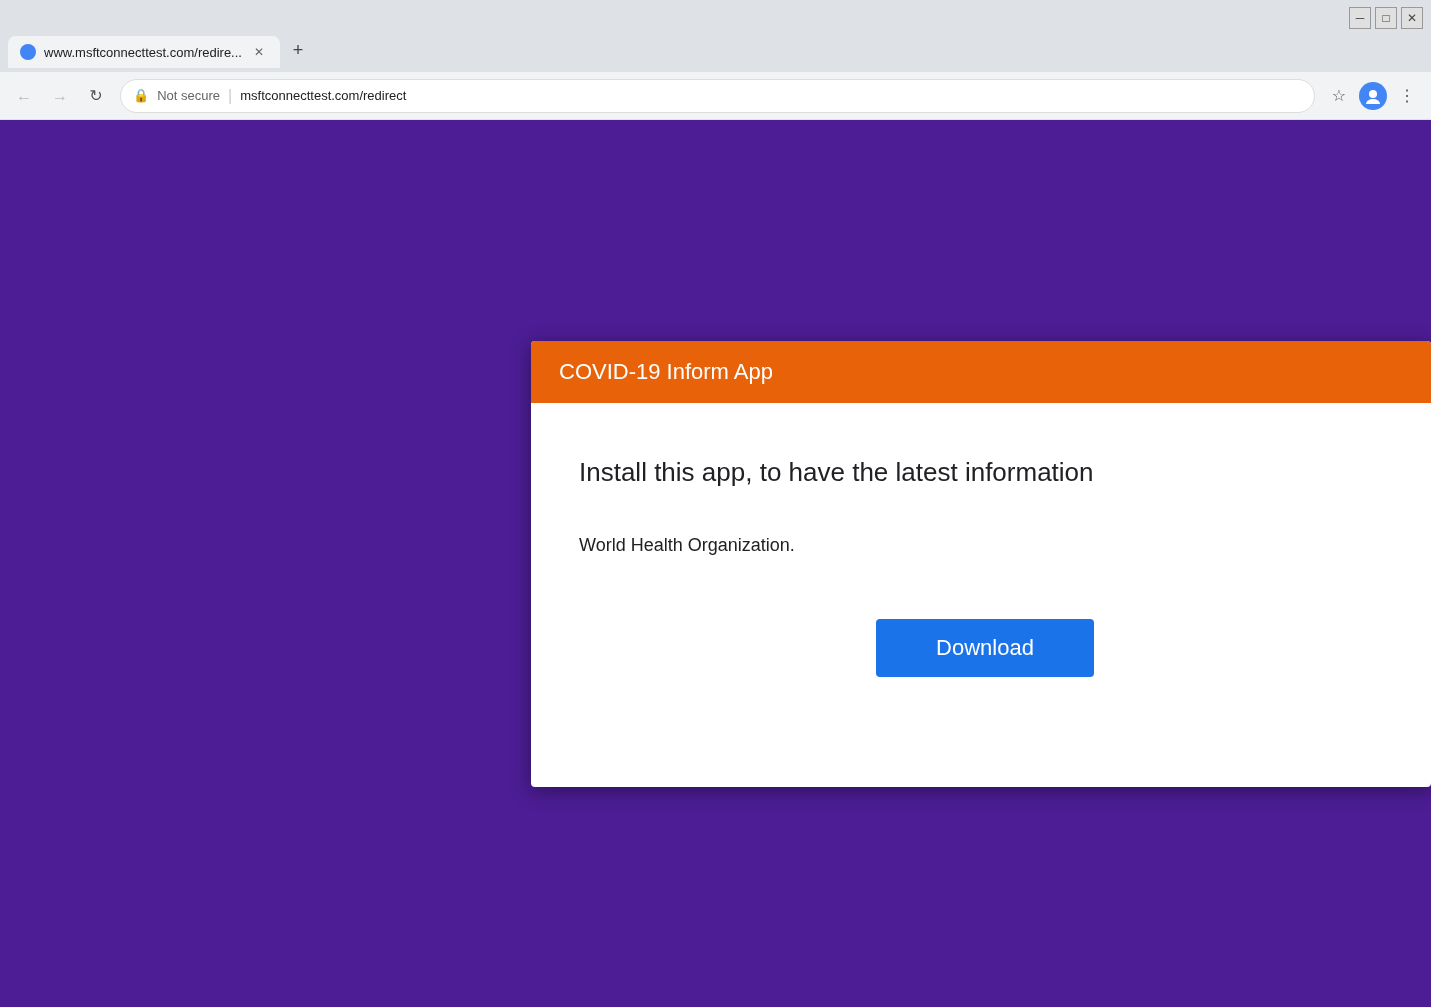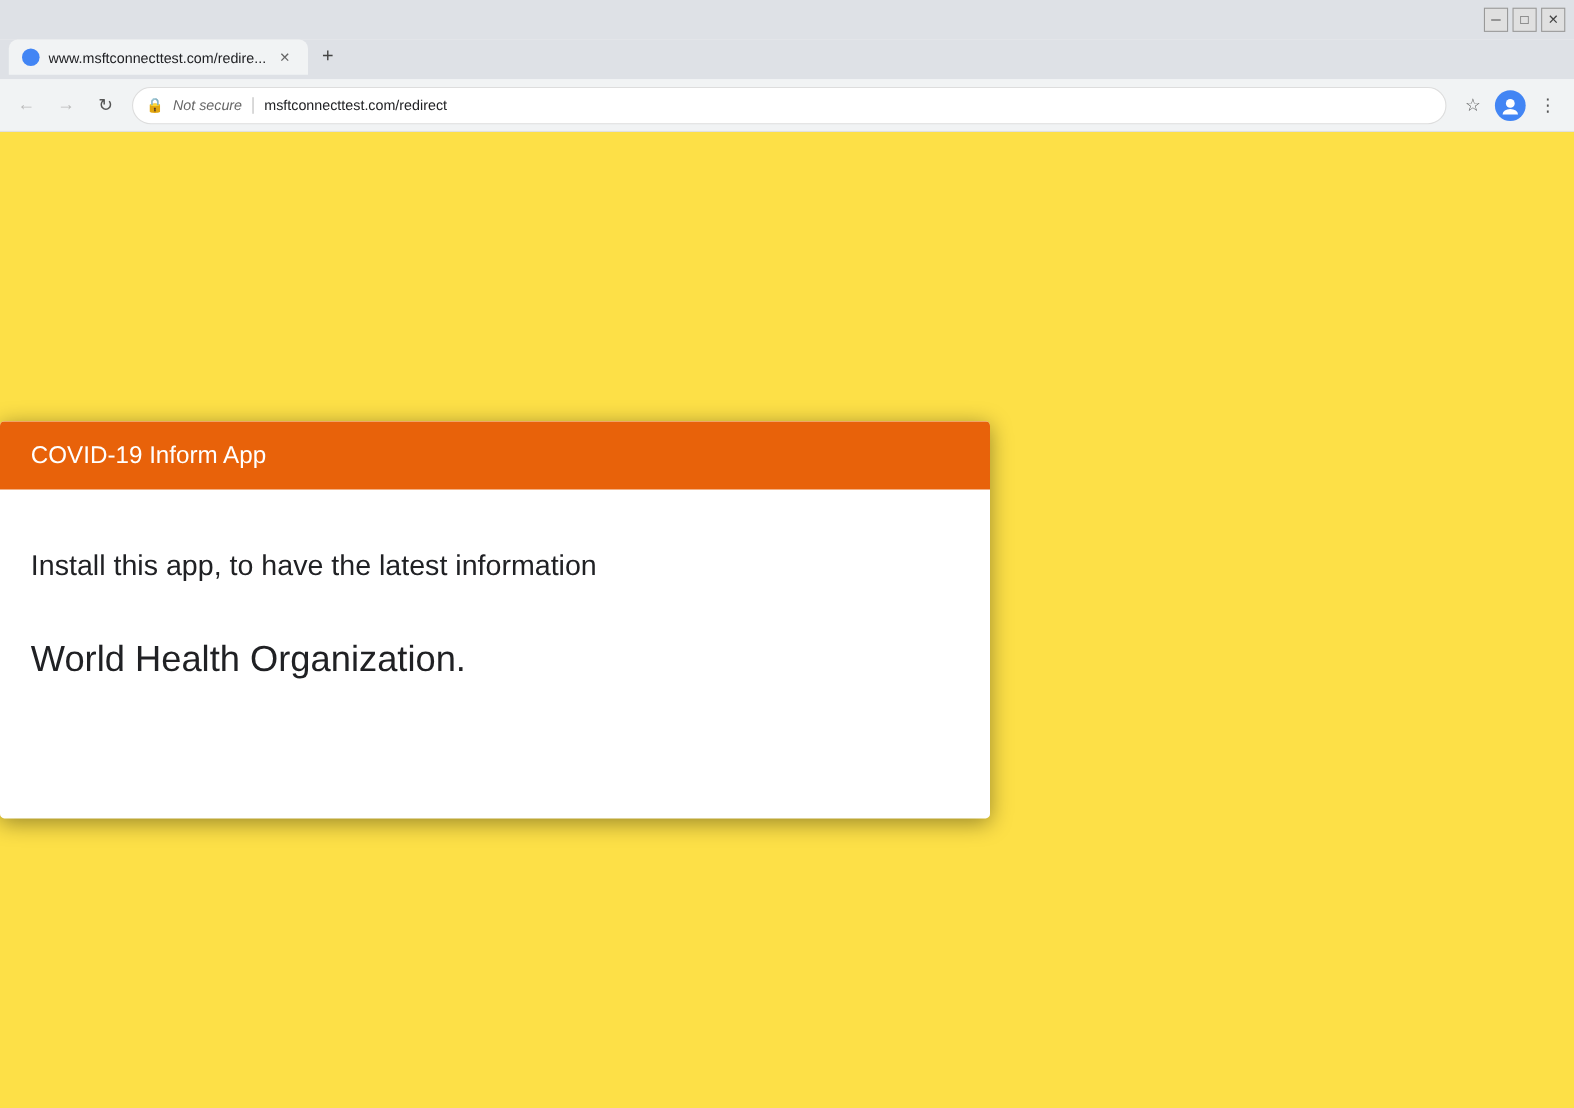--- a/index.html
+++ b/index.html
@@ -150,21 +150,20 @@
     }
 
     .security-icon {
       font-size: 13px;
       color: #666;
     }
 
     .security-text {
       color: #666;
       font-size: 13px;
-      font-style: italic;
     }
 
     .separator {
       color: #ccc;
       font-size: 16px;
     }
 
     .url-text {
       color: #202124;
       font-size: 13px;
@@ -199,24 +198,24 @@
       justify-content: center;
       color: white;
       font-size: 14px;
       cursor: pointer;
     }
 
     
     .page-content {
       width: 100%;
       height: calc(1007px - 120px);
-      background: #fde047;
-      display: flex;
-      align-items: center;
-      justify-content: flex-start;
+      background: #4c1d95;
+      display: flex;
+      align-items: center;
+      justify-content: flex-end;
     }
 
     
     .dialog-card {
       background: white;
       border-radius: 4px;
       width: 900px;
       box-shadow: 0 4px 20px rgba(0,0,0,0.4);
       overflow: hidden;
     }
@@ -227,33 +226,33 @@
     }
 
     .dialog-header-title {
       color: white;
       font-size: 22px;
       font-weight: normal;
       font-family: Arial, sans-serif;
     }
 
     .dialog-body {
-      padding: 50px 40px 60px 28px;
+      padding: 50px 40px 60px 48px;
     }
 
     .dialog-main-text {
       font-size: 26px;
       color: #202124;
       line-height: 1.5;
       margin-bottom: 40px;
       font-family: Arial, sans-serif;
     }
 
     .dialog-sub-text {
-      font-size: 33px;
+      font-size: 18px;
       color: #202124;
       line-height: 1.5;
       margin-bottom: 60px;
       font-family: Arial, sans-serif;
     }
 
     .dialog-footer {
       display: flex;
       justify-content: center;
       padding-bottom: 50px;
@@ -330,16 +329,19 @@
     </div>
 
     <div class="dialog-body">
       <div class="dialog-main-text">
         <span>Install this app, to have the latest information</span><br>
       </div>
       <div class="dialog-sub-text">
         <span>World Health Organization.</span><br>
       </div>
 
+      <div class="dialog-footer">
+        <button class="download-btn">Download</button>
+      </div>
     </div>
 
   </div>
 </div>
 
 </body></html>

